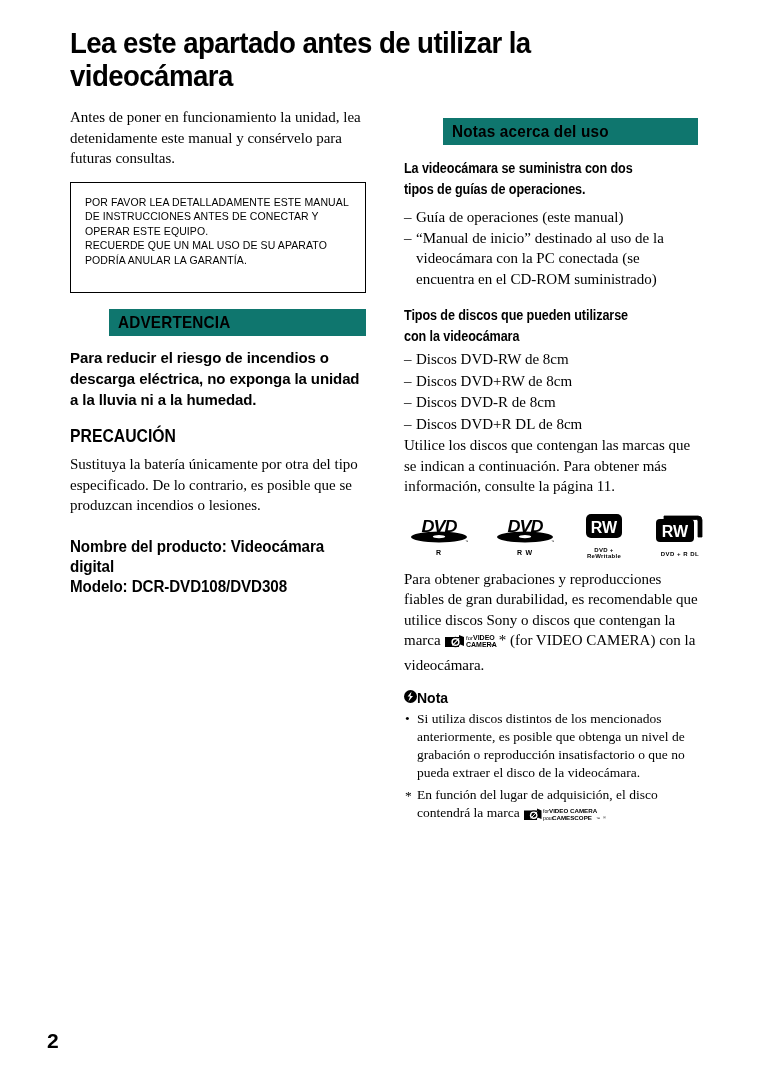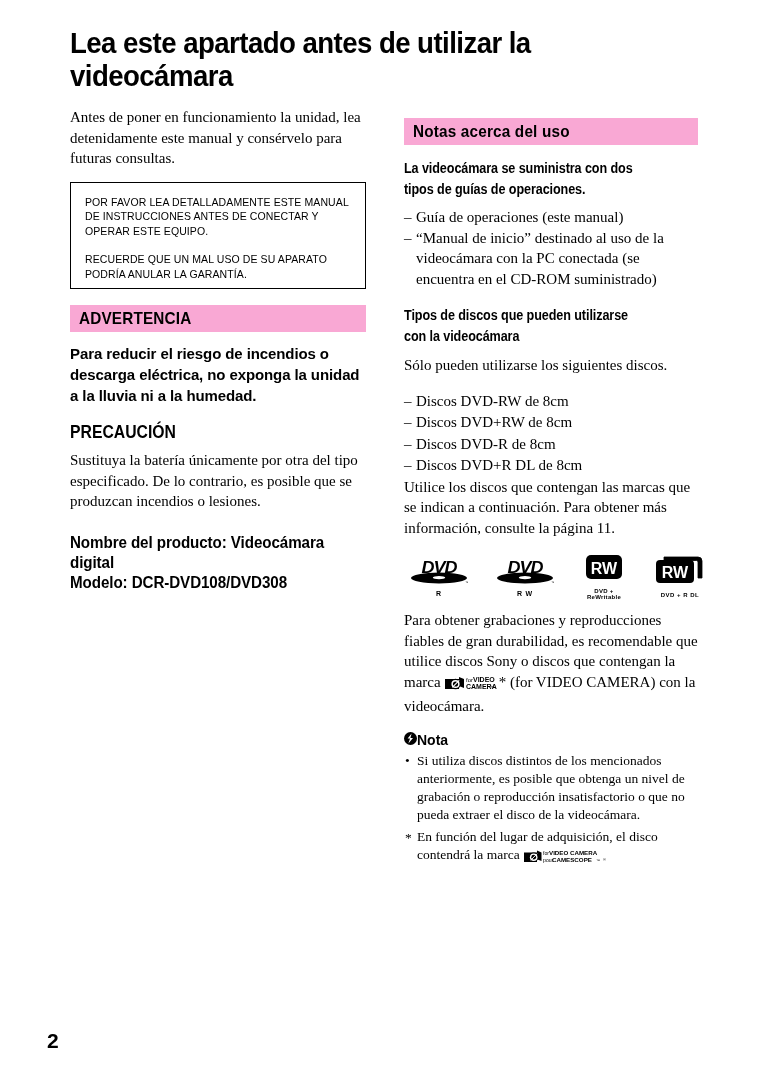--- a/index.html
+++ b/index.html
@@ -51,39 +51,40 @@
     font-size: 15px;
     line-height: 20.5px;
   }
 
   .intro { margin: 0 0 0 0; }
 
   
   .notice-box {
     margin-top: 13px;
     border: 1px solid #000;
-    padding: 12px 14px 7px 14px;
+    padding: 12px 14px 25px 14px;
     font-family: "Liberation Sans Narrow", "Liberation Sans", sans-serif;
     font-size: 10.5px;
     line-height: 14.5px;
     letter-spacing: 0.1px;
   }
   .notice-box p { margin: 0; }
-  .notice-box p + p { margin-top: 14px; }
+  .notice-box p + p { }
 
   
   .bar {
-    background: #f9a8d4;
+    background: #0f766e;
     height: 27px;
     line-height: 27px;
     padding-left: 9px;
     font-family: "Liberation Sans Narrow", "Liberation Sans", sans-serif;
     font-weight: bold;
     font-size: 17px;
     letter-spacing: 0.2px;
+    margin-left: 39px;
   }
   .bar span { display: inline-block; transform: scaleX(0.9); transform-origin: left center; }
 
   .warn-body {
     margin-top: 11px;
     font-family: "Liberation Sans", sans-serif;
     font-weight: bold;
     font-size: 15px;
     line-height: 21px;
     letter-spacing: -0.1px;
@@ -262,21 +263,20 @@
     <ul class="dash-list">
       <li>Guía de operaciones (este manual)</li>
       <li>“Manual de inicio” destinado al uso de la videocámara con la PC conectada (se encuentra en el CD-ROM suministrado)</li>
     </ul>
 
     <div class="subhead" style="margin-top:16px;">
       <div>Tipos de discos que pueden utilizarse</div>
       <div>con la videocámara</div>
     </div>
 
-    <p class="plainline">Sólo pueden utilizarse los siguientes discos.</p>
 
     <ul class="dash-list tight" style="margin-top:2px;">
       <li>Discos DVD-RW de 8cm</li>
       <li>Discos DVD+RW de 8cm</li>
       <li>Discos DVD-R de 8cm</li>
       <li>Discos DVD+R DL de 8cm</li>
     </ul>
 
     <p class="plainline nogap">Utilice los discos que contengan las marcas que se indican a continuación. Para obtener más información, consulte la página 11.</p>
 

